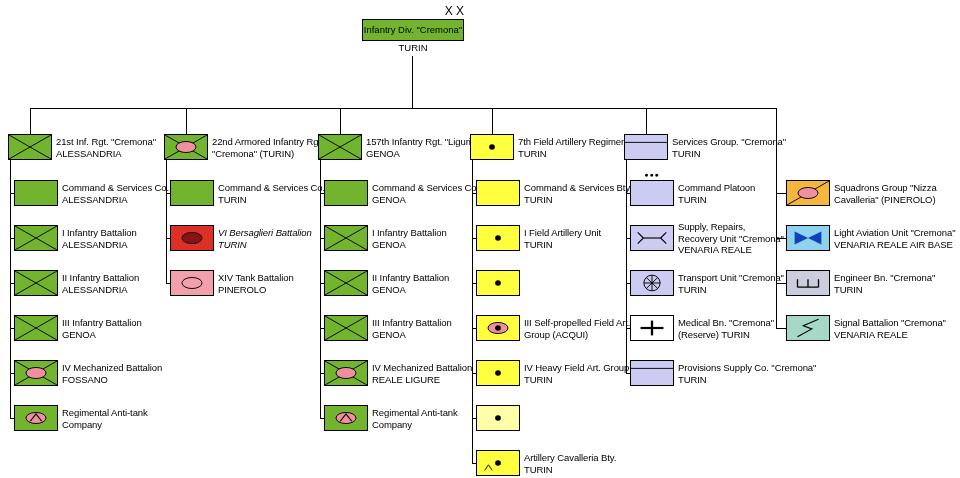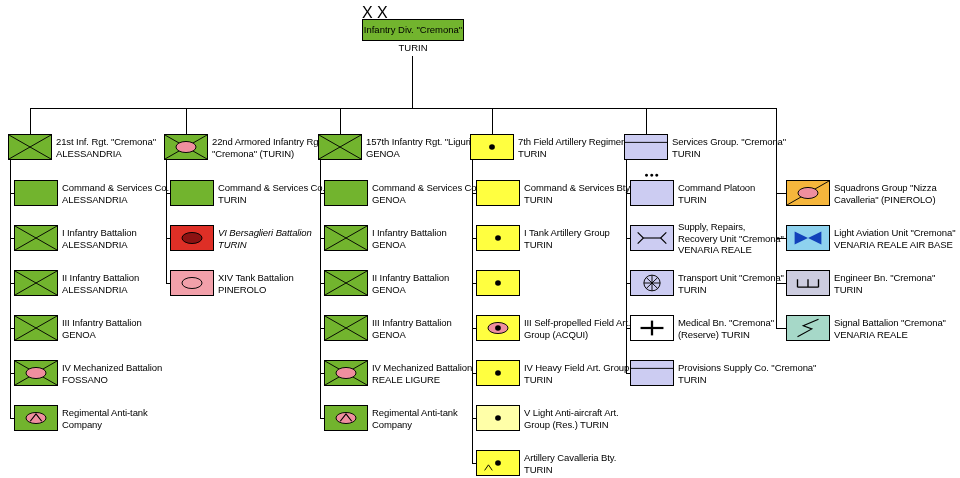--- a/index.html
+++ b/index.html
@@ -12,21 +12,21 @@
     box-sizing:border-box;
   }
   .unit-box svg{position:absolute;left:0;top:0;width:100%;height:100%;display:block;}
   .unit-label{
     position:absolute;font-size:9.5px;line-height:11.5px;letter-spacing:-0.1px;
     white-space:nowrap;transform:translateY(-50%);
   }
   .hline{position:absolute;height:1px;background:#000;}
   .vline{position:absolute;width:1px;background:#000;}
   .pips{position:absolute;width:44px;text-align:center;font-size:7px;line-height:7px;letter-spacing:1px;}
-  .echelon{position:absolute;left:362px;top:4px;width:102px;text-align:left;font-size:16px;}
+  .echelon{position:absolute;left:362px;top:4px;width:102px;text-align:right;font-size:12px;}
   .top-box{position:absolute;left:362px;top:19px;width:102px;height:22px;border:1px solid #000;box-sizing:border-box;}
   .top-name{display:block;width:100%;text-align:center;font-size:9.5px;line-height:19px;white-space:nowrap;}
   .top-loc{position:absolute;left:362px;top:42px;width:102px;text-align:center;font-size:9.5px;}
 </style>
 </head>
 <body>
 
 <div id="canvas">
   <div class="echelon">X X</div>
   <div class="top-box" style="background: rgb(114, 180, 46);">
@@ -248,21 +248,21 @@
       <div>Command &amp; Services Bty.</div>
       <div>TURIN</div>
     </div>
     <div class="hline" style="left: 472px; top: 238px; width: 5px;"></div>
     <div class="unit-box" style="left: 476px; top: 225px; background: rgb(255, 255, 64);">
       <svg viewBox="0 0 44 26" preserveAspectRatio="none">
         <circle cx="22" cy="13" r="3" fill="#000"></circle>
       </svg>
     </div>
     <div class="unit-label" style="left: 524px; top: 238px;">
-      <div>I Tank Artillery Group</div>
+      <div>I Field Artillery Unit</div>
       <div>TURIN</div>
     </div>
     <div class="hline" style="left: 472px; top: 283px; width: 5px;"></div>
     <div class="unit-box" style="left: 476px; top: 270px; background: rgb(255, 255, 64);">
       <svg viewBox="0 0 44 26" preserveAspectRatio="none">
         <circle cx="22" cy="13" r="3" fill="#000"></circle>
       </svg>
     </div>
     <div class="hline" style="left: 472px; top: 328px; width: 5px;"></div>
     <div class="unit-box" style="left: 476px; top: 315px; background: rgb(255, 255, 64);">
@@ -283,24 +283,20 @@
     </div>
     <div class="unit-label" style="left: 524px; top: 373px;">
       <div>IV Heavy Field Art. Group</div>
       <div>TURIN</div>
     </div>
     <div class="hline" style="left: 472px; top: 418px; width: 5px;"></div>
     <div class="unit-box" style="left: 476px; top: 405px; background: rgb(255, 255, 168);">
       <svg viewBox="0 0 44 26" preserveAspectRatio="none">
         <circle cx="22" cy="13" r="3" fill="#000"></circle>
       </svg>
-    </div>
-    <div class="unit-label" style="left: 524px; top: 418px;">
-      <div>V Light Anti-aircraft Art.</div>
-      <div>Group (Res.) TURIN</div>
     </div>
     <div class="hline" style="left: 472px; top: 463px; width: 5px;"></div>
     <div class="unit-box" style="left: 476px; top: 450px; background: rgb(255, 255, 64);">
       <svg viewBox="0 0 44 26" preserveAspectRatio="none">
         <circle cx="22" cy="13" r="3" fill="#000"></circle>
         <path d="M8,21 l4,-6 4,6" fill="none" stroke="#000" stroke-width="1"></path>
       </svg>
     </div>
     <div class="unit-label" style="left: 524px; top: 463px;">
       <div>Artillery Cavalleria Bty.</div>

